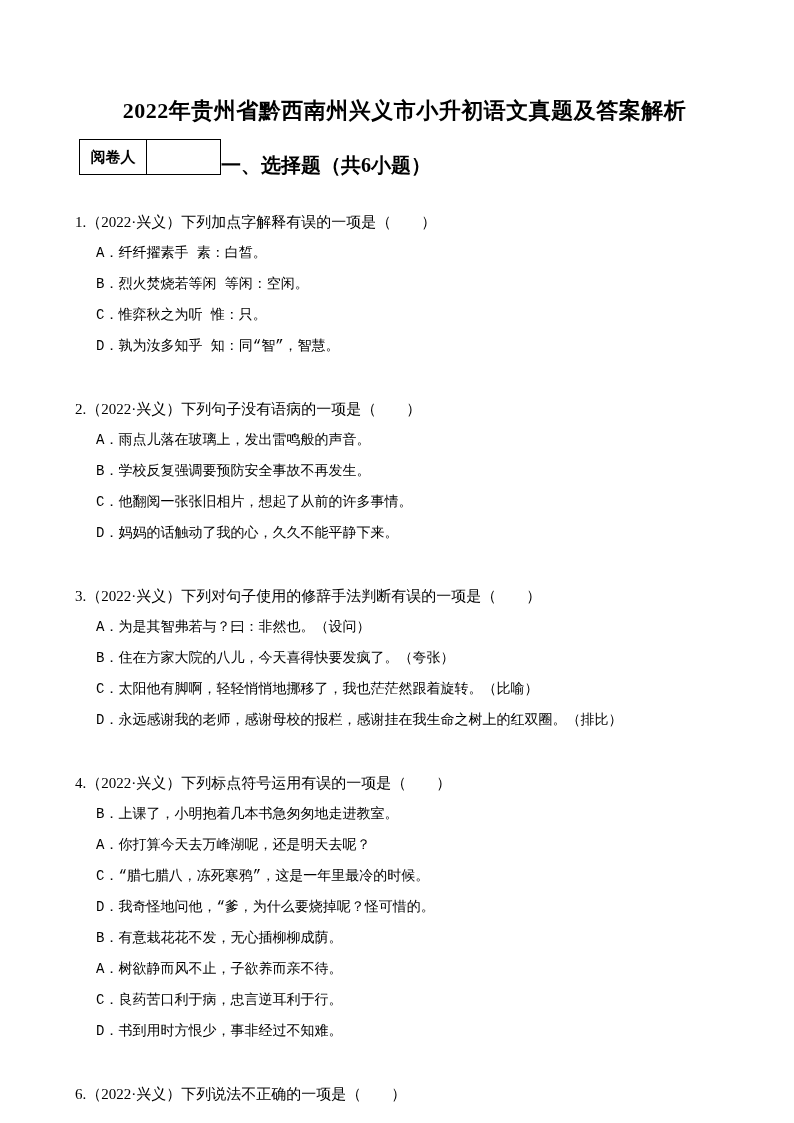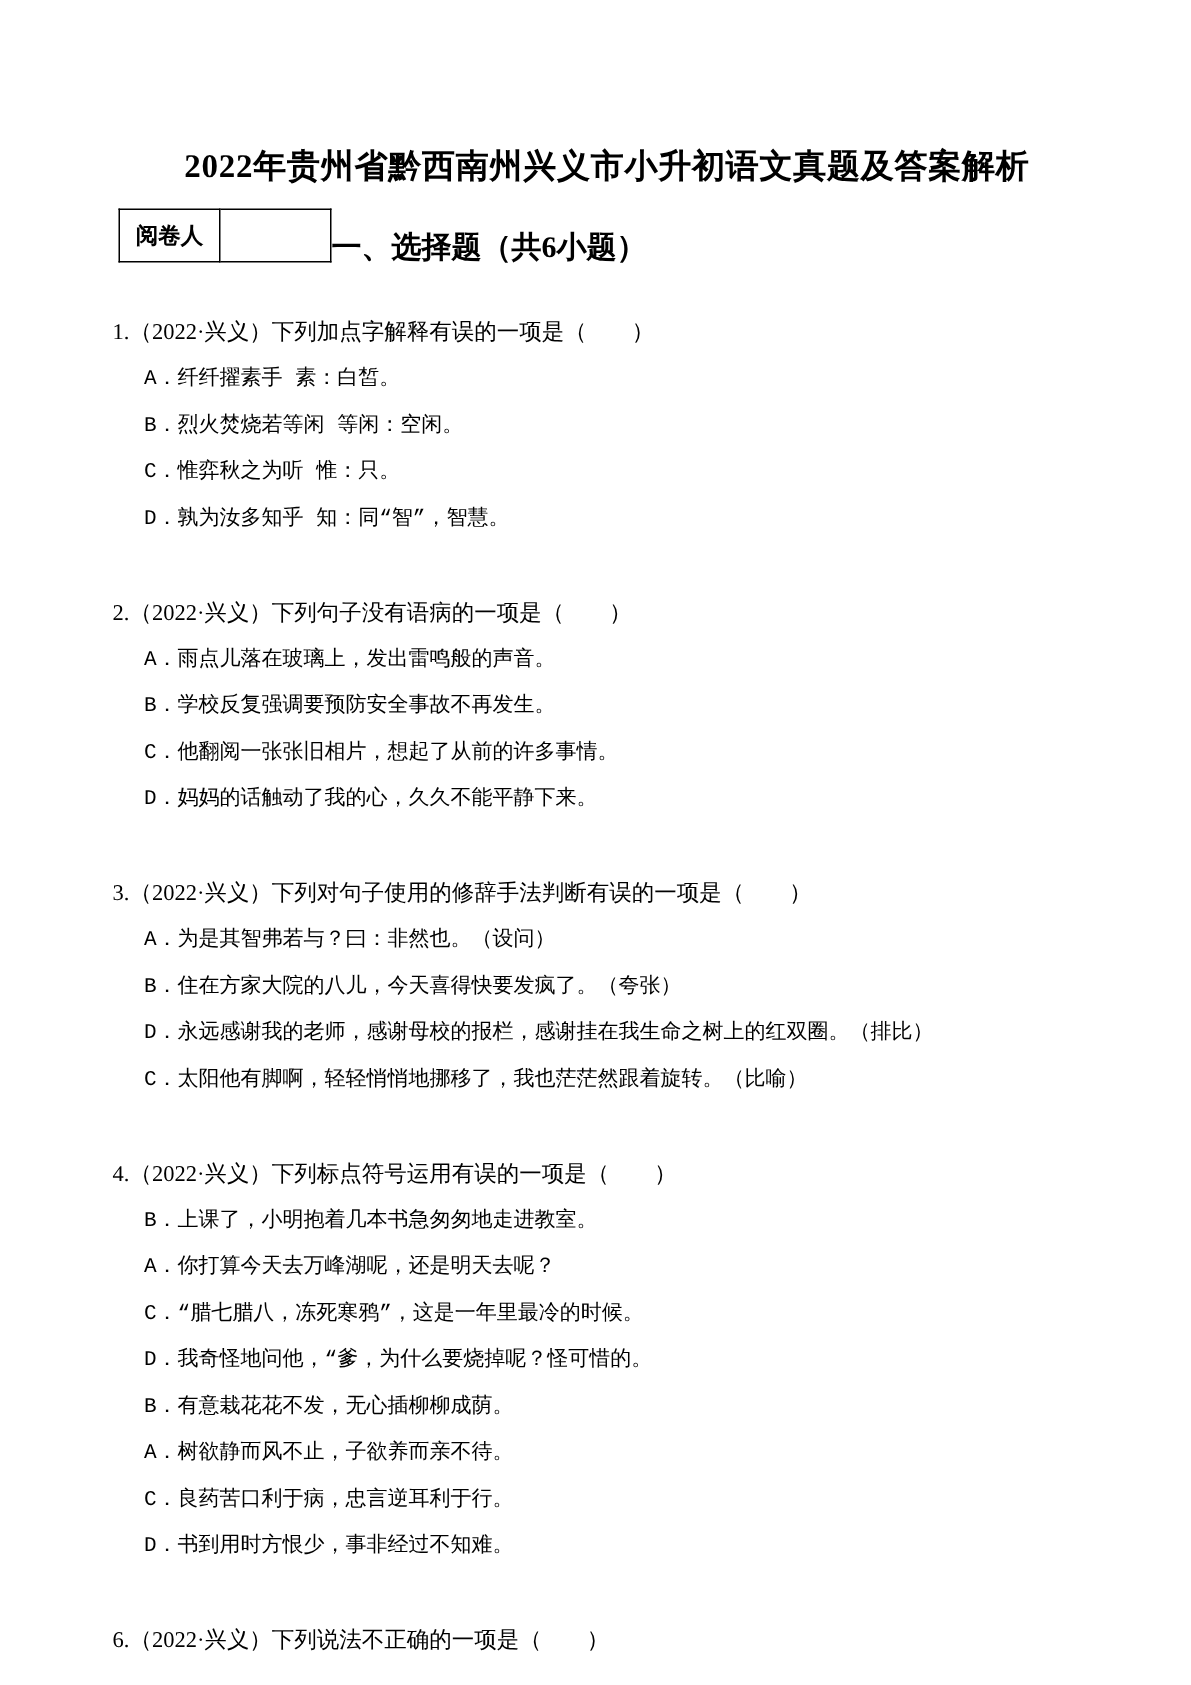--- a/index.html
+++ b/index.html
@@ -114,22 +114,22 @@
       <div class="option">A．雨点儿落在玻璃上，发出雷鸣般的声音。</div>
       <div class="option">B．学校反复强调要预防安全事故不再发生。</div>
       <div class="option">C．他翻阅一张张旧相片，想起了从前的许多事情。</div>
       <div class="option">D．妈妈的话触动了我的心，久久不能平静下来。</div>
     </div>
 
     <div class="question">
       <div class="stem">3.（2022·兴义）下列对句子使用的修辞手法判断有误的一项是（　　）</div>
       <div class="option">A．为是其智弗若与？曰：非然也。（设问）</div>
       <div class="option">B．住在方家大院的八儿，今天喜得快要发疯了。（夸张）</div>
+      <div class="option">C．太阳他有脚啊，轻轻悄悄地挪移了，我也茫茫然跟着旋转。（比喻）</div>
       <div class="option">D．永远感谢我的老师，感谢母校的报栏，感谢挂在我生命之树上的红双圈。（排比）</div>
-      <div class="option">C．太阳他有脚啊，轻轻悄悄地挪移了，我也茫茫然跟着旋转。（比喻）</div>
     </div>
 
     <div class="question">
       <div class="stem">4.（2022·兴义）下列标点符号运用有误的一项是（　　）</div>
       <div class="option">B．上课了，小明抱着几本书急匆匆地走进教室。</div>
       <div class="option">A．你打算今天去万峰湖呢，还是明天去呢？</div>
       <div class="option">C．“腊七腊八，冻死寒鸦”，这是一年里最冷的时候。</div>
       <div class="option">D．我奇怪地问他，“爹，为什么要烧掉呢？怪可惜的。</div>
     </div>
 

